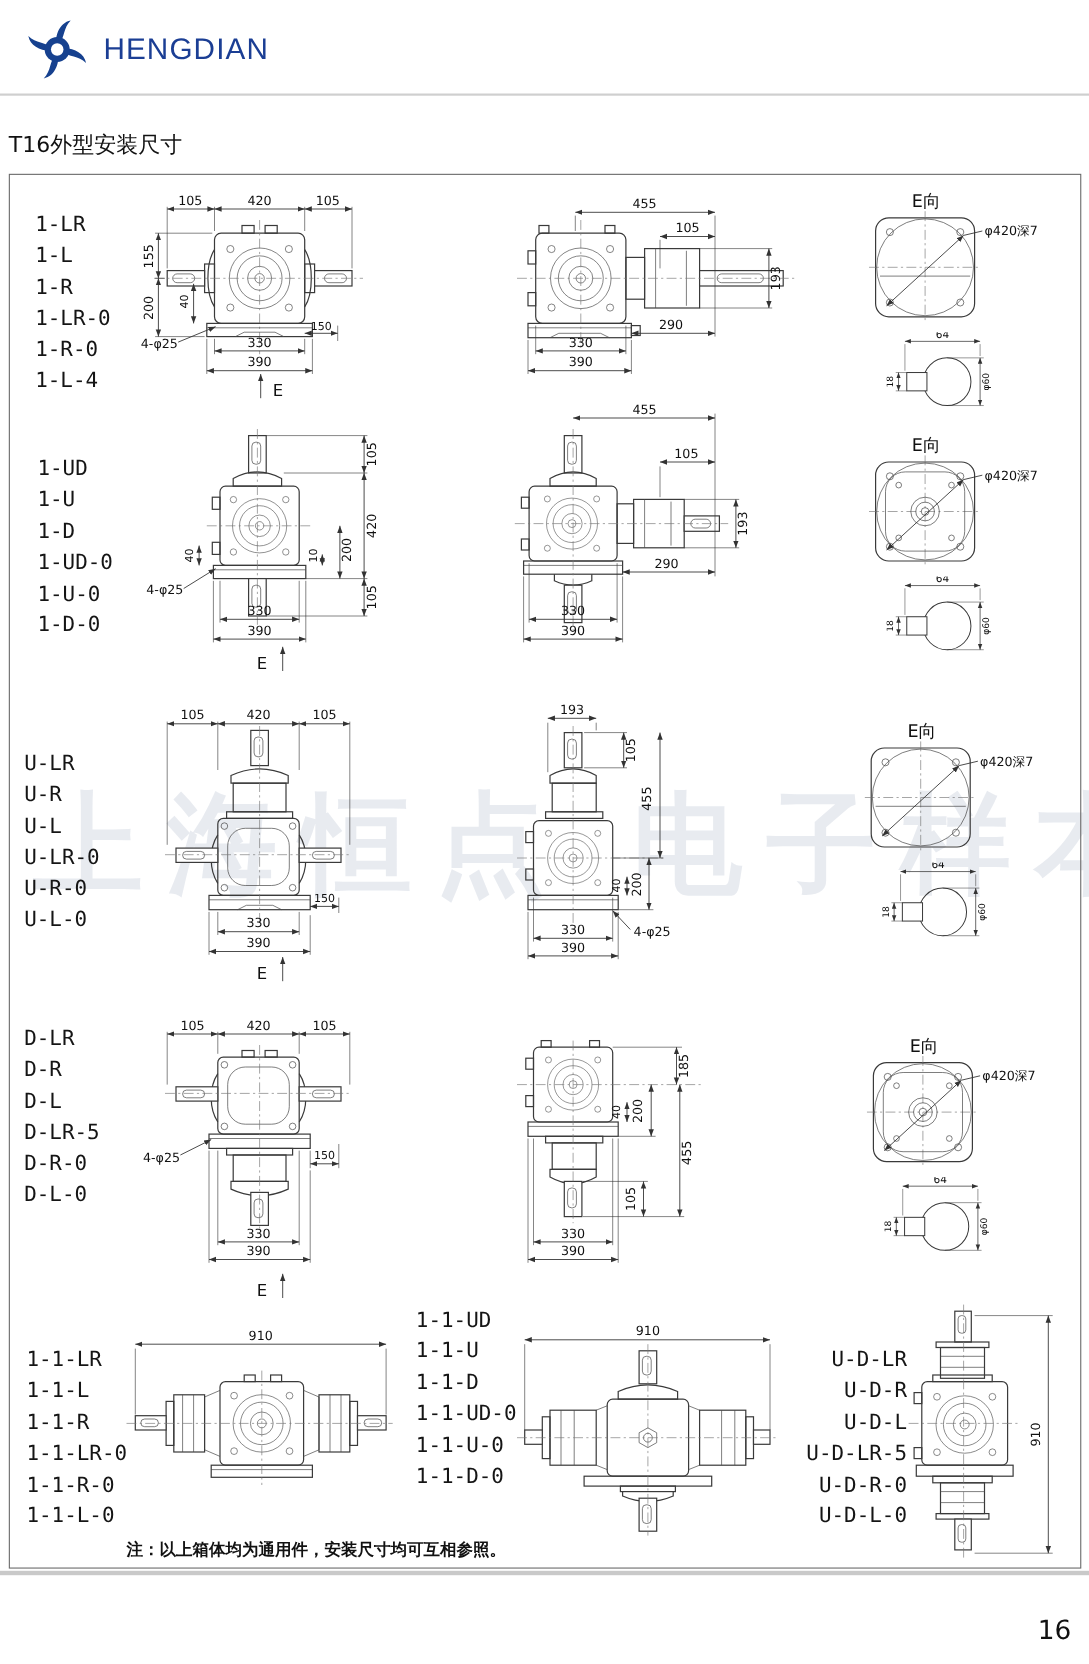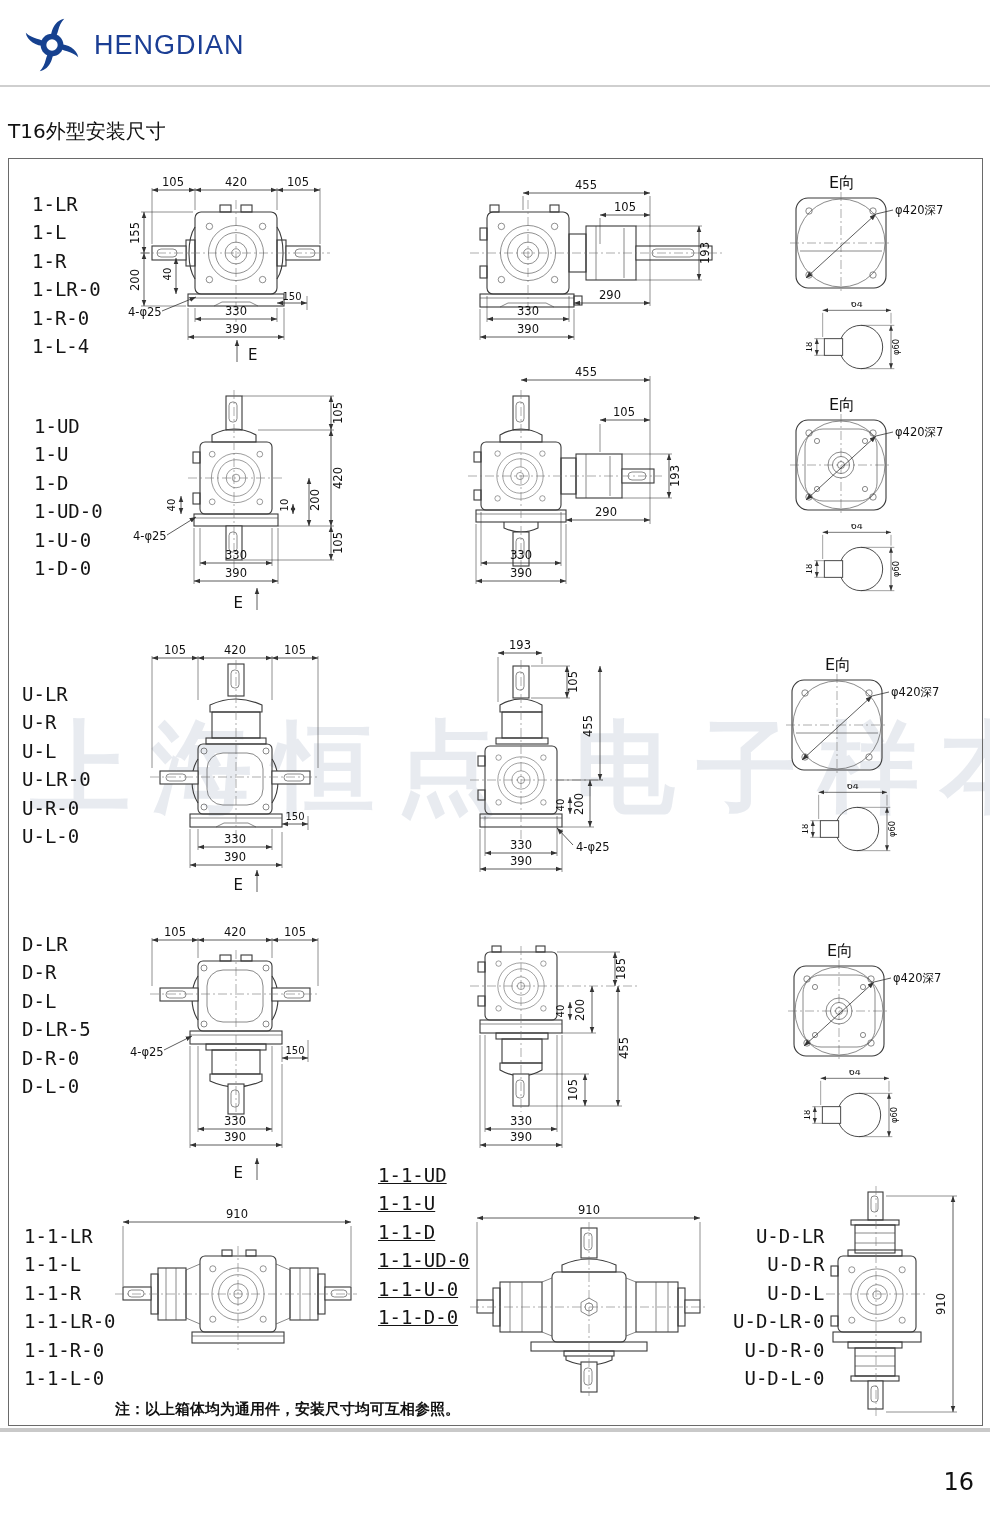--- a/index.html
+++ b/index.html
@@ -23,21 +23,21 @@
       color:#b9c2d2;opacity:.32;white-space:nowrap;z-index:0;font-weight:bold;}
   
   .labels{position:absolute;z-index:2;display:flex;flex-direction:column;color:#151515;
           font-family:"DejaVu Sans Mono","Liberation Mono",monospace;font-size:19px;}
   .labels div{height:28.4px;line-height:28.4px;white-space:nowrap;}
   .lab-r1{left:32px;top:190px;}
   .lab-r2{left:22px;top:412px;margin-left:12px;}
   .lab-r3{left:22px;top:680px;}
   .lab-r4{left:22px;top:914px;margin-top:16px;}
   .lab-r5a{left:24px;top:1222px;justify-content:center;}
-  .lab-r5b{left:378px;top:1161px;text-decoration:underline;}
+  .lab-r5b{left:378px;top:1186px;}
   .lab-r5c{left:733px;top:1222px;align-items:flex-end;}
   .note{position:absolute;left:115px;top:1400px;font-size:15px;font-weight:bold;color:#111;z-index:2;}
   
   svg.sheet{position:absolute;left:0;top:0;z-index:1;}
   .ol{fill:none;stroke:#3a3a3a;stroke-width:1.1;}
   .olf{fill:#fff;stroke:#3a3a3a;stroke-width:1.1;}
   .thin{fill:none;stroke:#4a4a4a;stroke-width:0.65;}
   .dim{stroke:#333;stroke-width:0.8;fill:none;}
   .ext{stroke:#333;stroke-width:0.55;}
   .cl{stroke:#777;stroke-width:0.6;stroke-dasharray:9 3 2 3;fill:none;}
@@ -116,21 +116,21 @@
   <div>1-1-U</div>
   <div>1-1-D</div>
   <div>1-1-UD-0</div>
   <div>1-1-U-0</div>
   <div>1-1-D-0</div>
 </div>
 <div class="labels lab-r5c">
   <div>U-D-LR</div>
   <div>U-D-R</div>
   <div>U-D-L</div>
-  <div>U-D-LR-0</div>
+  <div>U-D-LR-5</div>
   <div>U-D-R-0</div>
   <div>U-D-L-0</div>
 </div>
 
 <svg class="sheet" width="990" height="1513" viewBox="0 0 990 1513">
 <defs>
   <marker id="ar" viewBox="0 0 10 10" refX="9" refY="5" markerWidth="9" markerHeight="9" orient="auto-start-reverse">
     <path d="M0,1.6 L9,5 L0,8.4 Z" fill="#333"></path>
   </marker>
 

